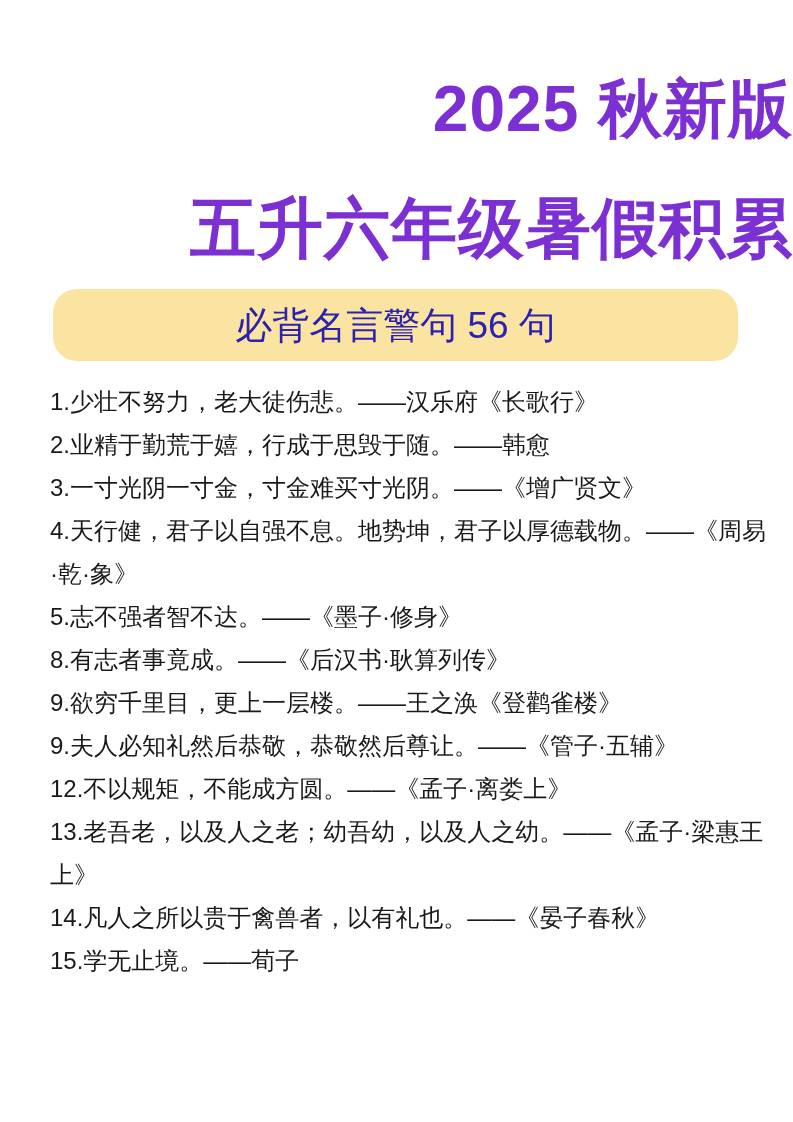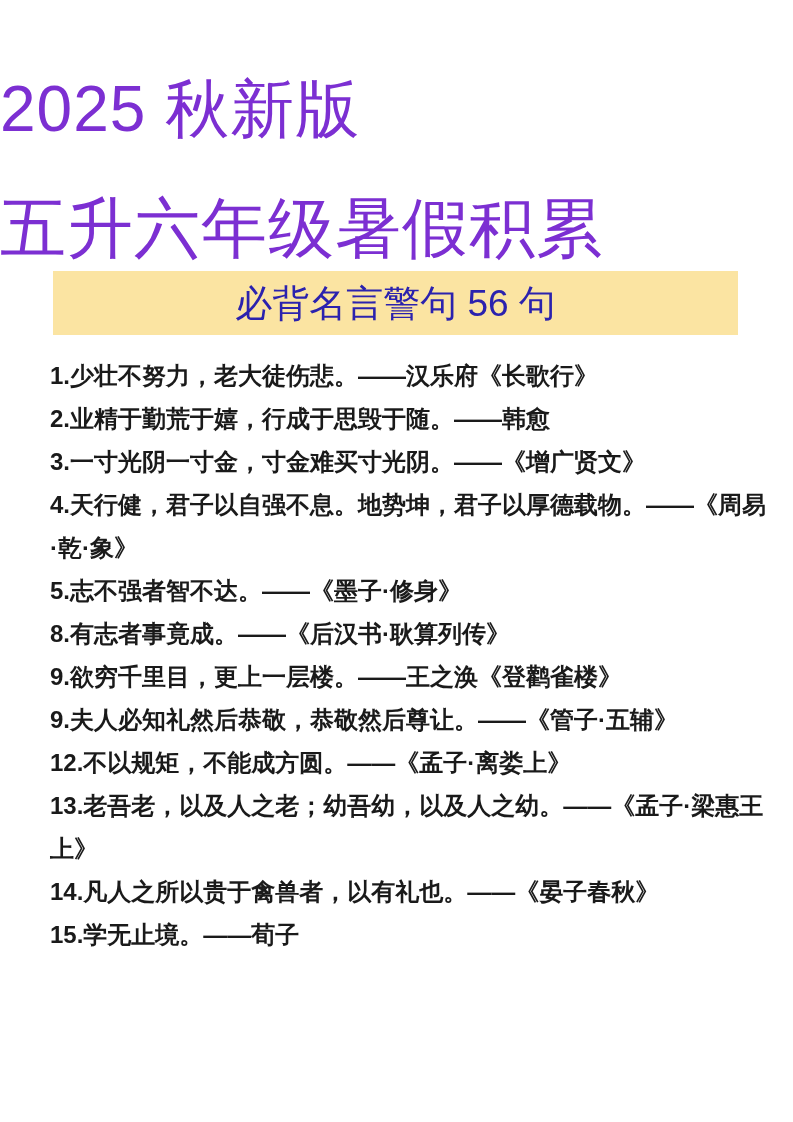--- a/index.html
+++ b/index.html
@@ -15,55 +15,54 @@
     width:793px;height:1122px;
     font-family:"Liberation Sans","DejaVu Sans",sans-serif;
     overflow:hidden;
   }
   .page{
     position:relative;
     width:793px;height:1122px;
     background:var(--page-bg);
   }
   .title-line{
-    text-align:left;
+    text-align:right;
     color:var(--title-purple);
-    font-weight:normal;
+    font-weight:bold;
     letter-spacing:1px;
     white-space:nowrap;
   }
   .title-1{
     margin-top:70px;
     font-size:64px;
     line-height:78px;
   }
   .title-2{
     margin-top:40px;
     font-size:66px;
     line-height:80px;
   }
   .banner{
-    margin:3px auto 0 53px;
-    width:685px;height:64px;
+    margin:21px auto 0 53px;
+    width:685px;height:72px;
     background:var(--banner-bg);
-    display:flex;align-items:center;justify-content:center;
+    display:flex;align-items:center;justify-content:center;border-radius:24px;
   }
   .banner-label{
     color:var(--banner-text);
     font-size:37px;
     line-height:1;
     white-space:nowrap;
   }
   .quotes{
     margin-top:19px;
     padding:0 20px 0 50px;
     color:var(--body-text);
     font-size:24px;
     line-height:43px;
-    font-weight:bold;
   }
   .quote-item{
     margin:0;
     text-align:left;
     word-break:normal;
   }
 </style>
 </head>
 <body>
 

